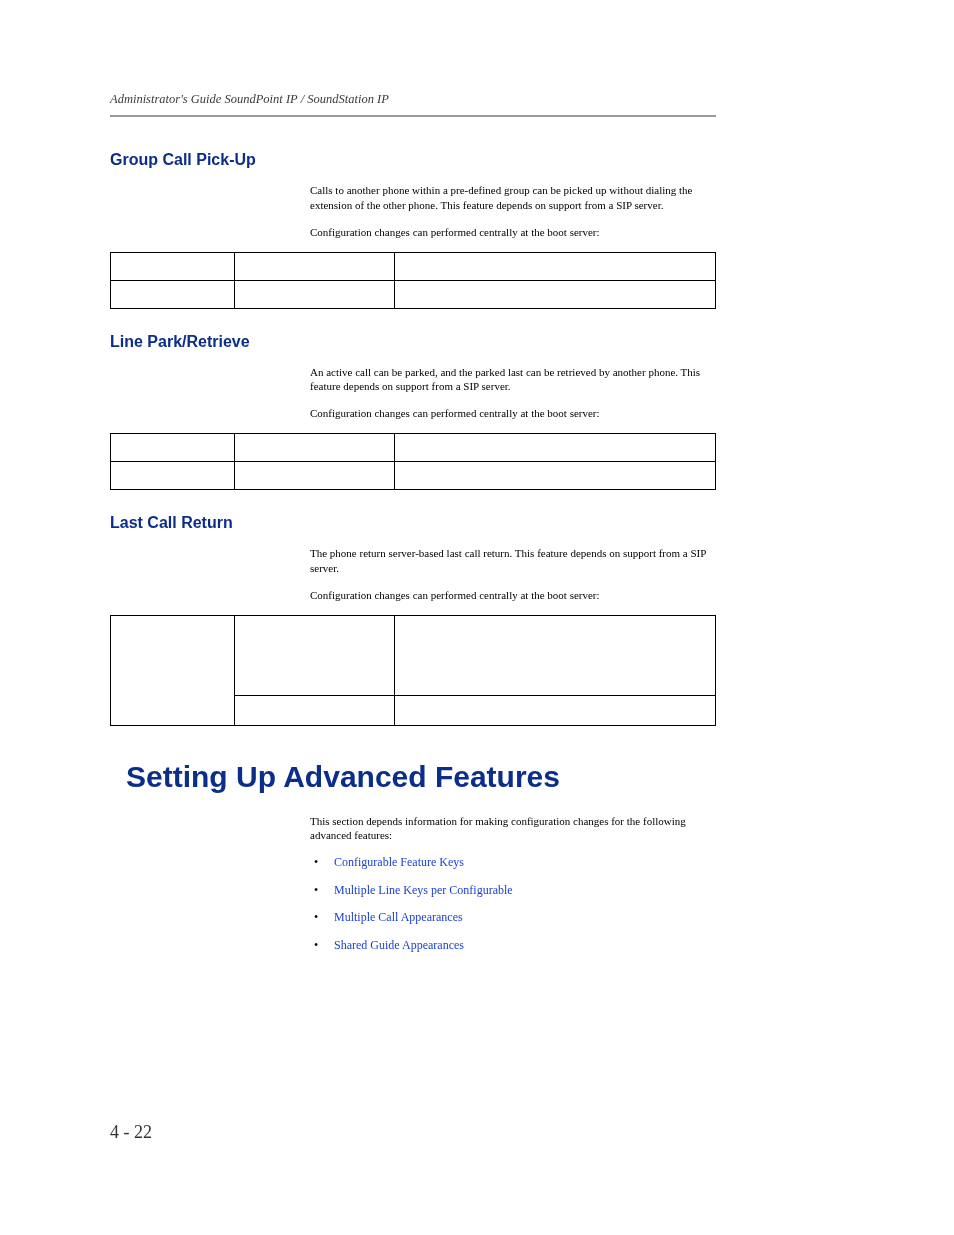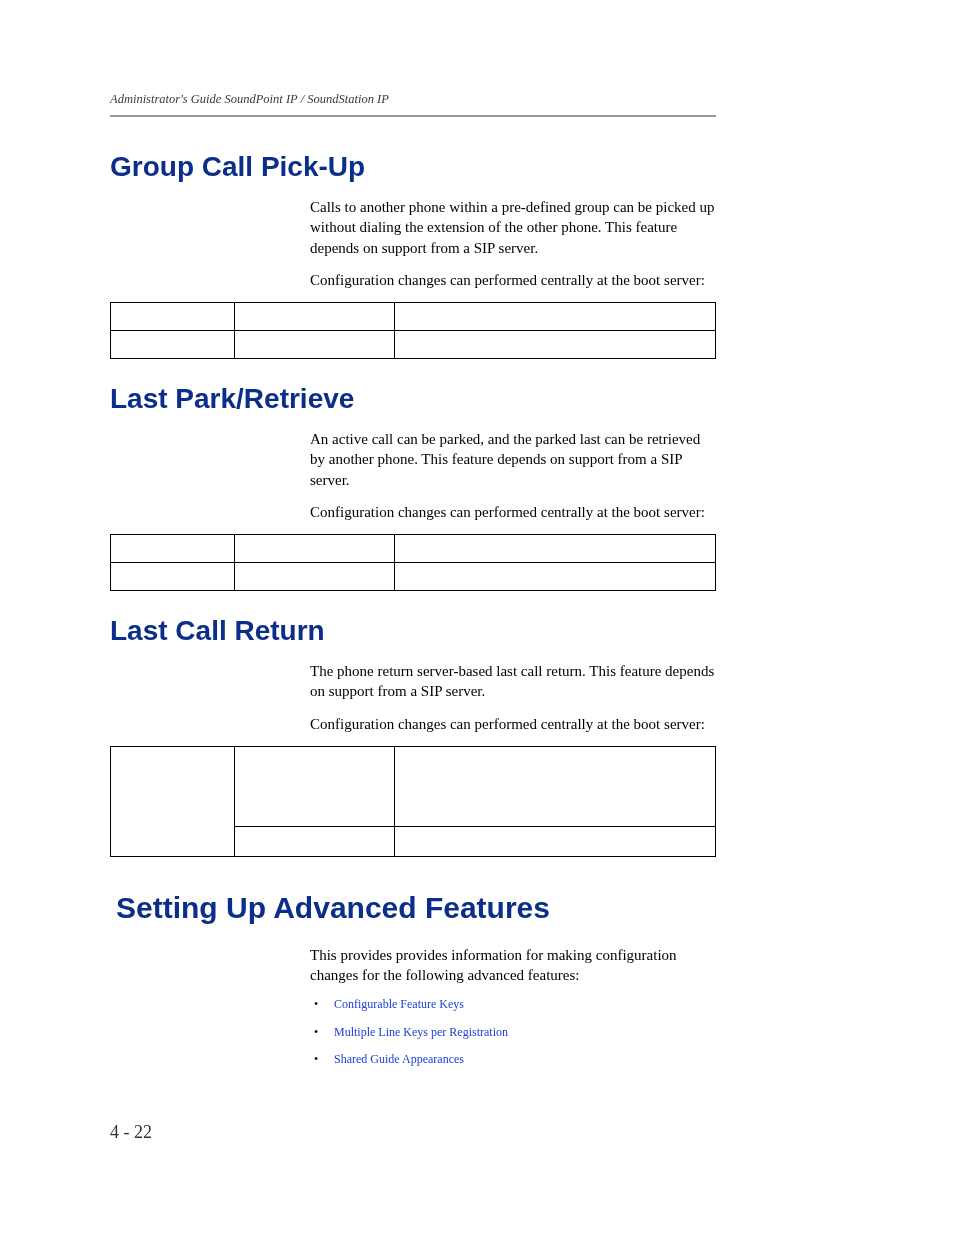--- a/index.html
+++ b/index.html
@@ -20,30 +20,30 @@
   .hr {
     border: none;
     border-top: 2px solid #9a9a9a;
     margin-bottom: 34px;
   }
   .h2-blue {
     font-family: "Segoe UI", "Arial Narrow", Arial, sans-serif;
     font-weight: 700;
     font-stretch: condensed;
     color: #0b2e8a;
-    font-size: 28px;
+    font-size: 16px;
     letter-spacing: 0px;
     margin: 0 0 14px 0;
   }
   .indent-block {
     margin-left: 200px;
     margin-right: 0;
   }
   .body-p {
-    font-size: 15px;
+    font-size: 11px;
     line-height: 1.35;
     margin-bottom: 12px;
   }
   table.blank {
     width: 100%;
     border-collapse: collapse;
     margin: 10px 0 24px 0;
   }
   table.blank td {
     border: 1px solid #000;
@@ -54,21 +54,21 @@
   .tbl-3row tbody tr:last-child td  { height: 30px; }
   .col-a { width: 124px; }
   .col-b { width: 160px; }
   .col-c { width: auto; }
 
   .h1-blue {
     font-family: "Segoe UI", "Arial Narrow", Arial, sans-serif;
     font-weight: 700;
     color: #0b2e8a;
     font-size: 30px;
-    margin: 34px 0 20px 6px;
+    margin: 34px 0 20px 16px;
   }
   ul.link-list {
     list-style: none;
     margin: 6px 0 0 0;
     padding: 0;
   }
   ul.link-list li {
     font-size: 12px;
     line-height: 1.3;
     margin: 0 0 12px 0;
@@ -117,21 +117,21 @@
         <td></td>
       </tr>
       <tr>
         <td></td>
         <td></td>
         <td></td>
       </tr>
     </tbody>
   </table>
 
-  <h2 class="h2-blue">Last Park/Retrieve</h2>
+  <h2 class="h2-blue">Line Park/Retrieve</h2>
   <div class="indent-block">
     <p class="body-p">An active call can be parked, and the parked last can be retrieved by another phone. This feature depends on support from a SIP server.</p>
     <p class="body-p">Configuration changes can performed centrally at the boot server:</p>
   </div>
   <table class="blank tbl-2row">
     <colgroup>
         <col class="col-a">
         <col class="col-b">
         <col class="col-c">
       </colgroup>
@@ -168,22 +168,23 @@
       </tr>
       <tr>
         <td></td>
         <td></td>
       </tr>
     </tbody>
   </table>
 
   <h1 class="h1-blue">Setting Up Advanced Features</h1>
   <div class="indent-block">
-    <p class="body-p">This provides provides information for making configuration changes for the following advanced features:</p>
+    <p class="body-p">This section depends information for making configuration changes for the following advanced features:</p>
     <ul class="link-list">
       <li><span class="link-blue">Configurable Feature Keys</span></li>
-      <li><span class="link-blue">Multiple Line Keys per Registration</span></li>
+      <li><span class="link-blue">Multiple Line Keys per Configurable</span></li>
+      <li><span class="link-blue">Multiple Call Appearances</span></li>
       <li><span class="link-blue">Shared Guide Appearances</span></li>
     </ul>
   </div>
 
   <div class="page-number">4 - 22</div>
 </div>
 
 </body></html>

